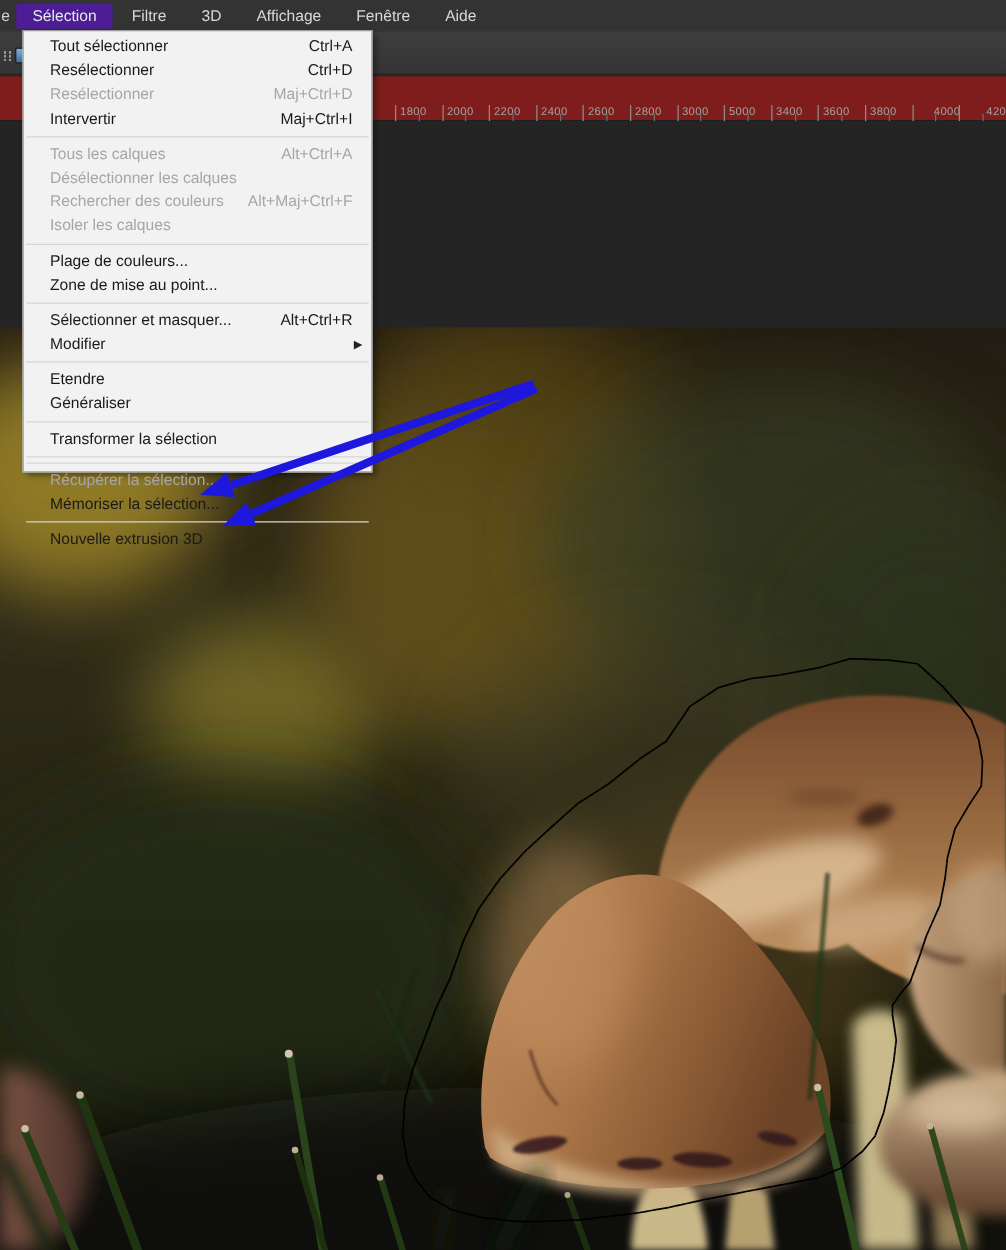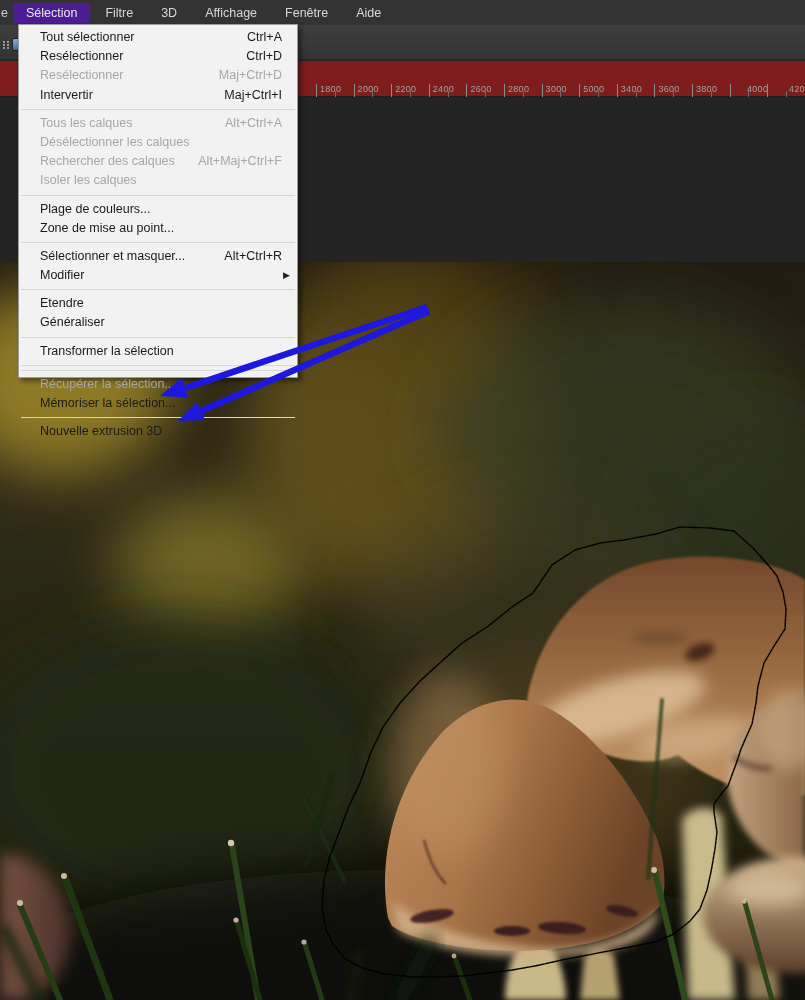--- a/index.html
+++ b/index.html
@@ -279,21 +279,21 @@
       </div>
       <div class="menu-sep"></div>
       <div class="menu-row disabled">
         <span class="menu-label">Tous les calques</span>
         <span class="menu-shortcut">Alt+Ctrl+A</span>
       </div>
       <div class="menu-row disabled">
         <span class="menu-label">Désélectionner les calques</span>
       </div>
       <div class="menu-row disabled">
-        <span class="menu-label">Rechercher des calques</span>
+        <span class="menu-label">Rechercher des couleurs</span>
         <span class="menu-shortcut">Alt+Maj+Ctrl+F</span>
       </div>
       <div class="menu-row disabled">
         <span class="menu-label">Isoler les calques</span>
       </div>
       <div class="menu-sep"></div>
       <div class="menu-row">
         <span class="menu-label">Plage de couleurs...</span>
       </div>
       <div class="menu-row">

